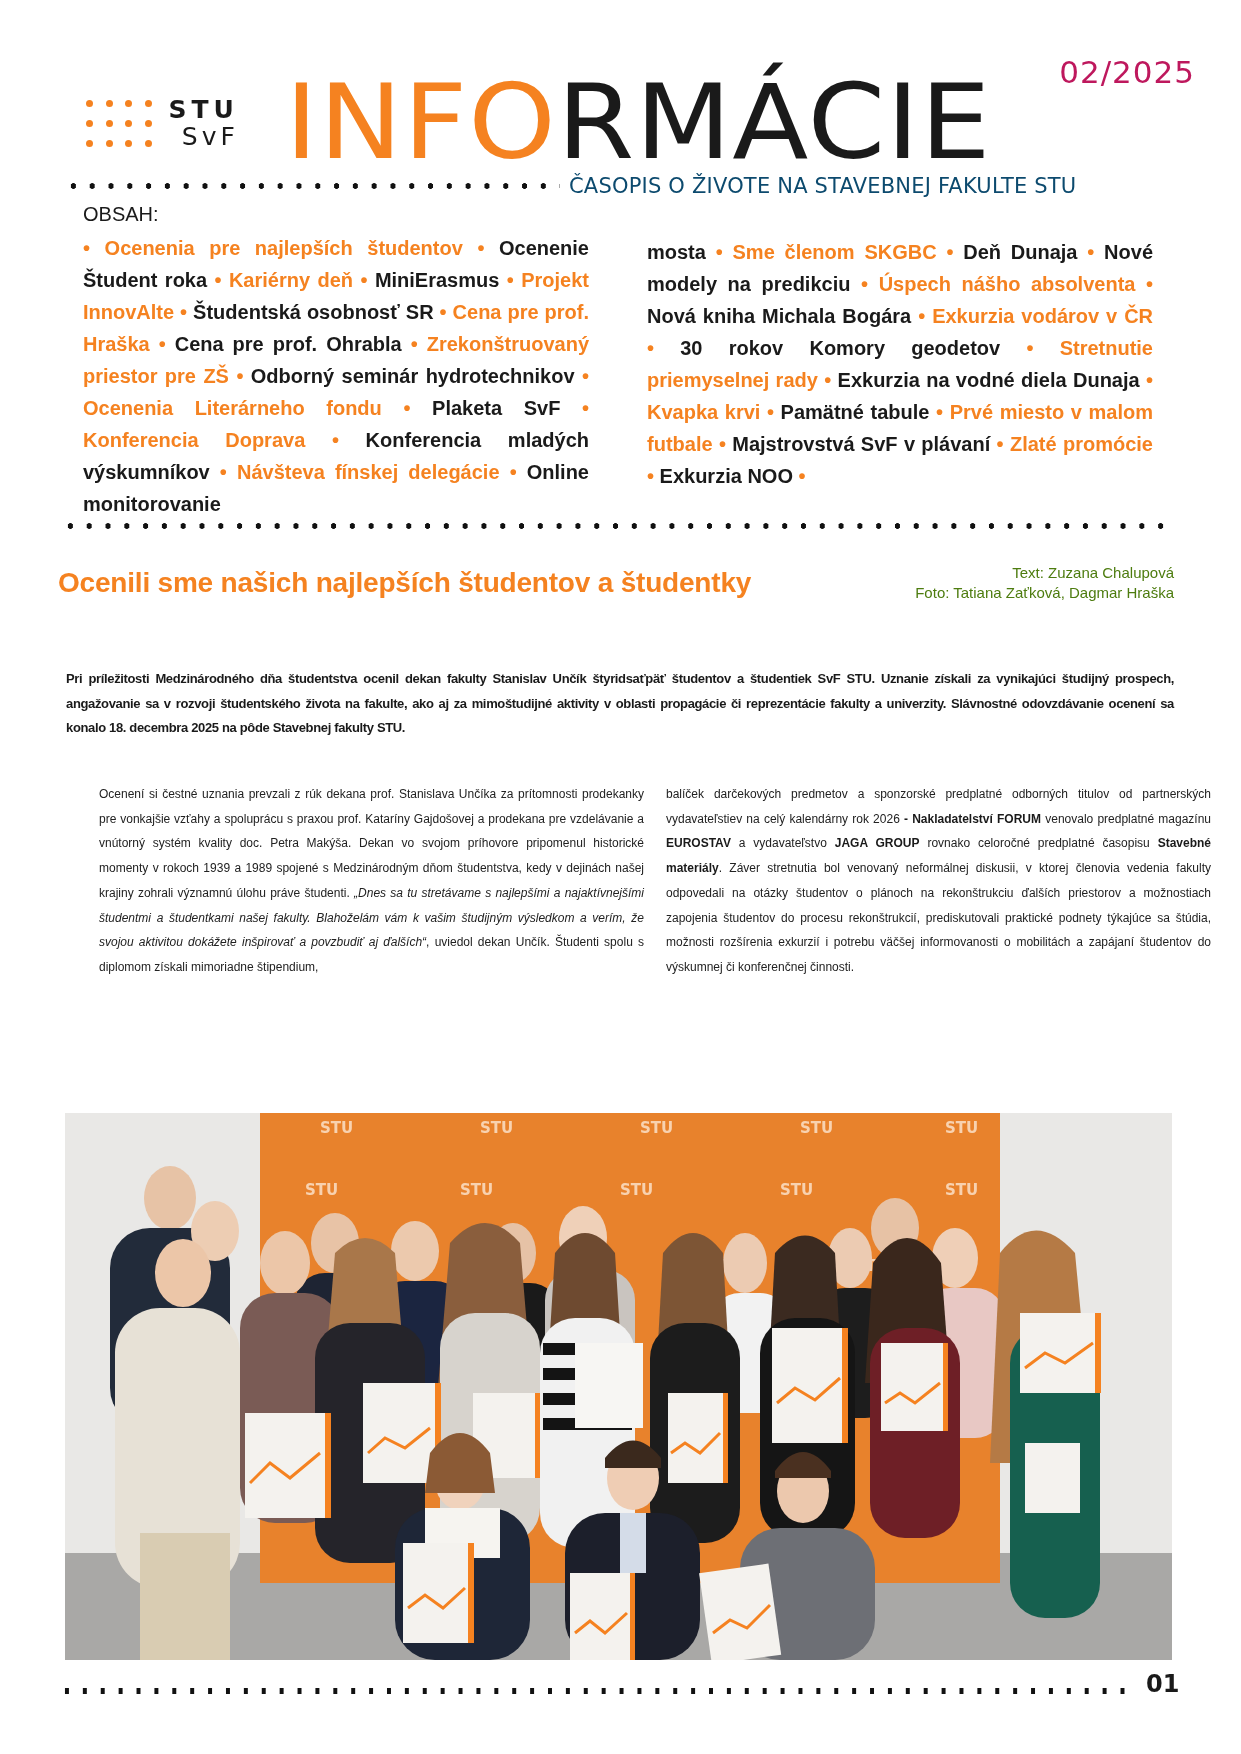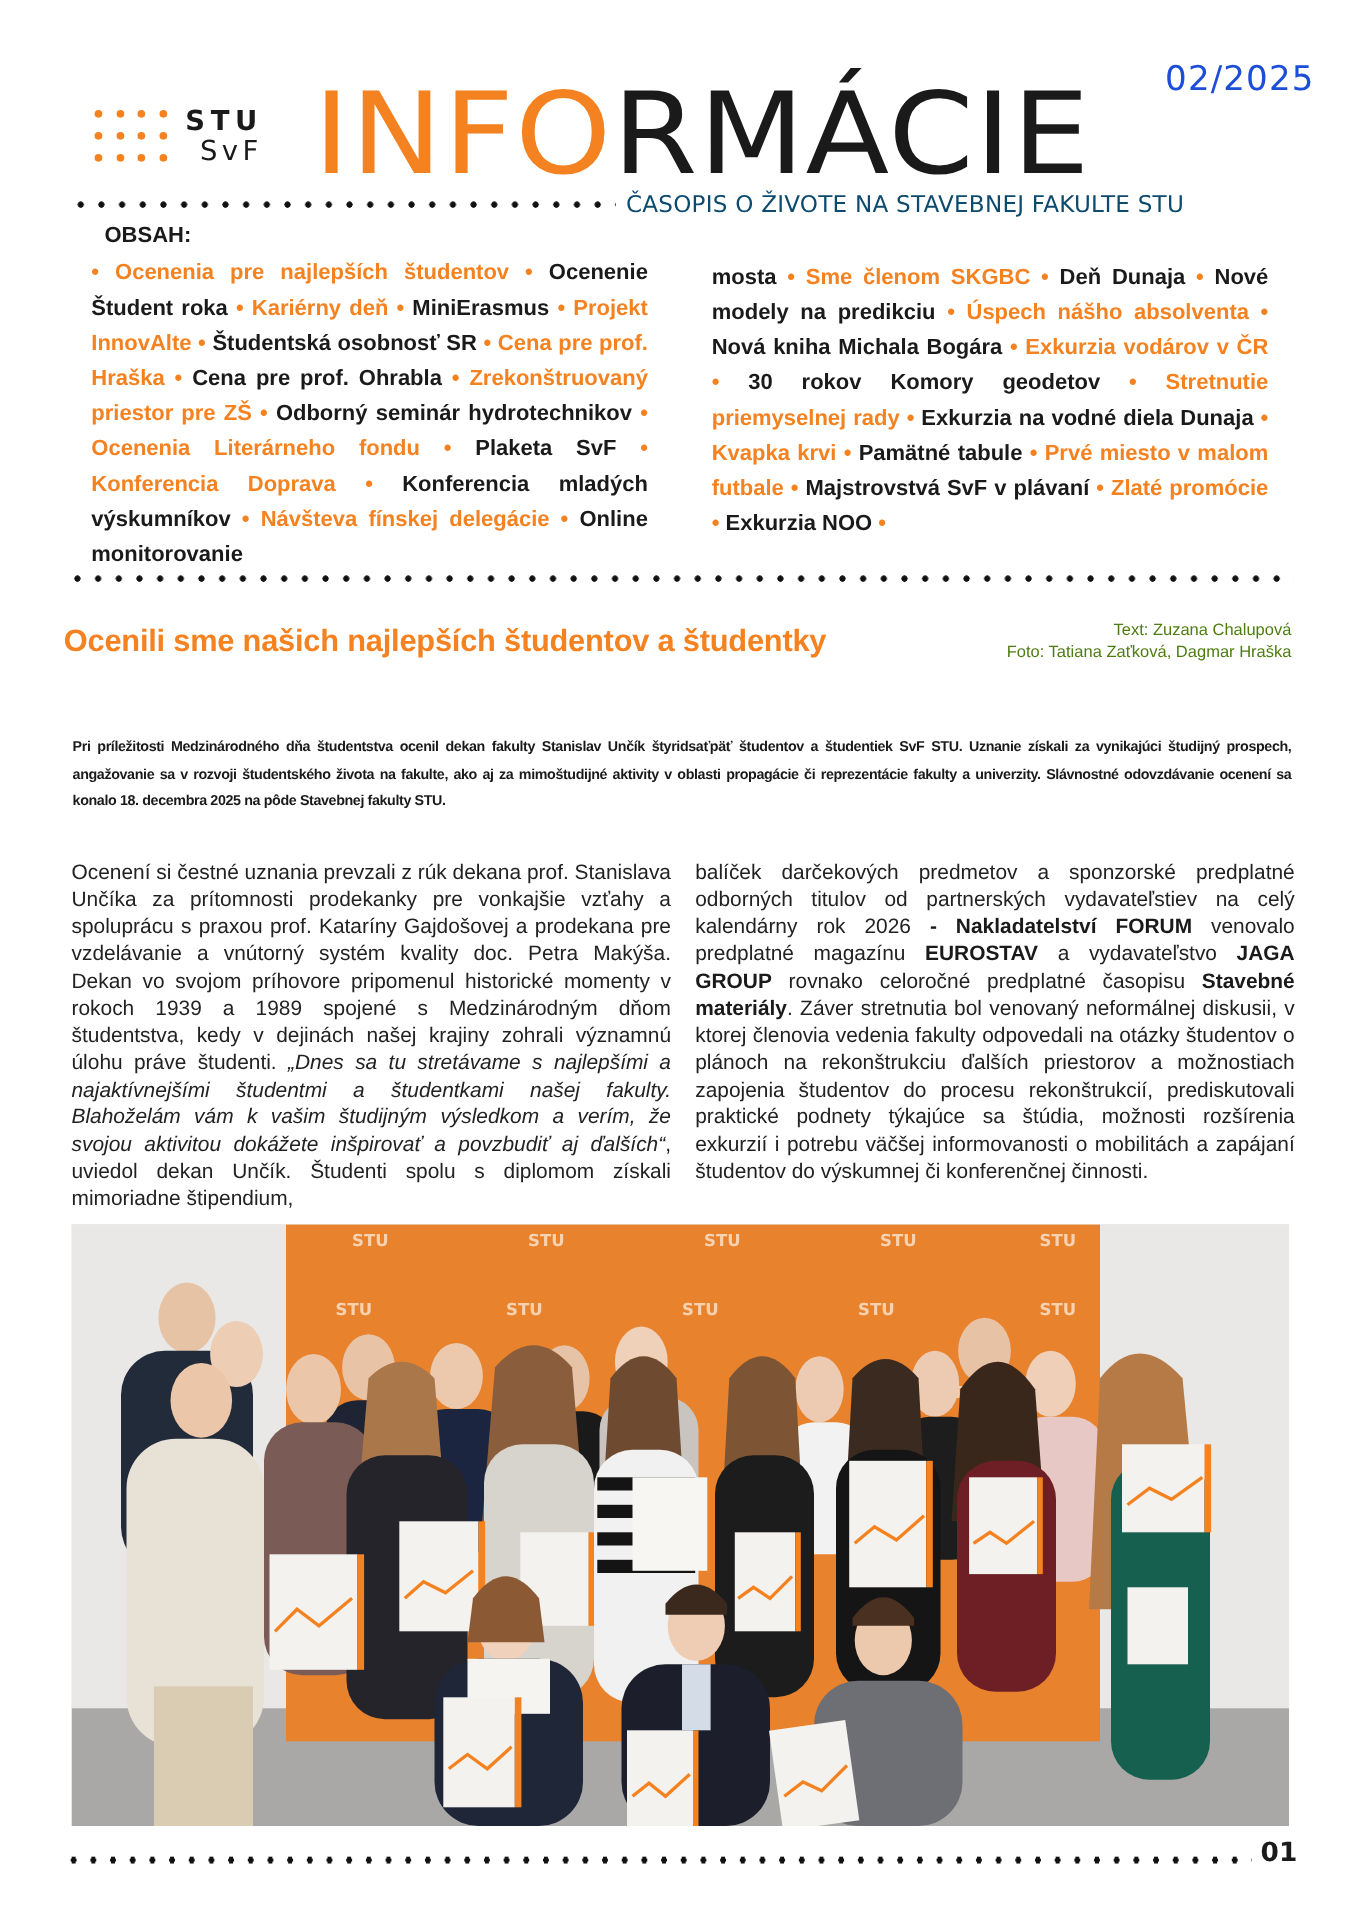--- a/index.html
+++ b/index.html
@@ -11,48 +11,48 @@
   .logo-dots { display: grid; grid-template-columns: repeat(4, 7px); grid-row-gap: 13px; grid-column-gap: 12.5px; }
   .logo-dots span { width: 7px; height: 7px; border-radius: 50%; background: #f58220; display: block; }
   .logo-text { margin-left: 17px; font-family: "DejaVu Sans", sans-serif; font-size: 25px; line-height: 27px; color: #1a1a1a; letter-spacing: 5px; }
   .logo-text .stu { font-weight: bold; display: block; }
   .logo-text .svf { display: block; letter-spacing: 4px; text-align: right; }
 
   .masthead { position: absolute; left: 285px; top: 72px; font-family: "DejaVu Sans", sans-serif; font-size: 103px; line-height: 100px; letter-spacing: 1px; white-space: nowrap; transform: scaleX(1.08); transform-origin: left top; font-weight: normal; }
   .masthead .orange { color: #f58220; }
   .masthead .dark { color: #1a1a1a; }
 
-  .issue { position: absolute; right: 46px; top: 54px; font-family: "DejaVu Sans", sans-serif; font-size: 31px; color: #1d4ed8; letter-spacing: 1px; }
+  .issue { position: absolute; right: 46px; top: 54px; font-family: "DejaVu Sans", sans-serif; font-size: 31px; color: #be185d; letter-spacing: 1px; }
 
   .subtitle { position: absolute; left: 569px; top: 174px; font-family: "DejaVu Sans", sans-serif; font-size: 21px; color: #0c4a6e; letter-spacing: 0.2px; white-space: nowrap; }
 
   .dots { position: absolute; height: 6px; background-image: radial-gradient(circle, #111 2.6px, transparent 3px); background-size: 18.8px 6px; background-repeat: repeat-x; }
   .dots-top { left: 64px; top: 183px; width: 496px; }
   .dots-mid { left: 61px; top: 523px; width: 1115px; }
   .dots-bottom { left: 58px; top: 1687px; width: 1080px; height: 8px; background-image: radial-gradient(ellipse 2.5px 3.5px, #111 95%, transparent 100%); background-size: 17.9px 8px; }
 
   .page-number { position: absolute; left: 1146px; top: 1670px; font-family: "DejaVu Sans", sans-serif; font-size: 24px; color: #1a1a1a; font-weight: 700; }
 
   
-  .toc-label { position: absolute; left: 83px; top: 203px; font-size: 20px; font-weight: bold; color: #1a1a1a; margin-left: 12px; }
+  .toc-label { position: absolute; left: 83px; top: 203px; font-size: 20px; font-weight: normal; color: #1a1a1a; }
   .toc { position: absolute; top: 232px; width: 506px; font-size: 20px; line-height: 32px; font-weight: bold; text-align: justify; color: #1a1a1a; }
   .toc-left { left: 83px; }
   .toc-right { left: 647px; top: 236px; }
   .toc .o { color: #f58220; }
   .toc .sep { color: #f58220; font-weight: bold; }
   .toc .d { color: #1a1a1a; }
 
   
   .article-title { position: absolute; left: 58px; top: 563px; width: 700px; font-size: 28px; line-height: 39px; font-weight: bold; color: #f58220; letter-spacing: -0.2px; }
 
   .credits { position: absolute; right: 67px; top: 563px; text-align: right; font-size: 15px; line-height: 20px; color: #4d7c0f; }
 
   .lead { position: absolute; left: 66px; top: 667px; width: 1108px; font-size: 13px; line-height: 24.5px; font-weight: bold; text-align: justify; color: #1a1a1a; letter-spacing: -0.35px; }
 
-  .col { position: absolute; top: 782px; width: 545px; font-size: 19px; line-height: 24.7px; text-align: justify; color: #222; }
+  .col { position: absolute; top: 782px; width: 545px; font-size: 12px; line-height: 24.7px; text-align: justify; color: #222; margin-left: 34px; }
   .col-left { left: 65px; }
   .col-right { left: 632px; }
   .col em { font-style: italic; }
   .col b { font-weight: bold; color: #1a1a1a; }
 
   
   .photo { position: absolute; left: 65px; top: 1113px; width: 1107px; height: 547px; overflow: hidden; background: #e6e4e1; }
   .photo svg { display: block; }
 </style>
 </head>

